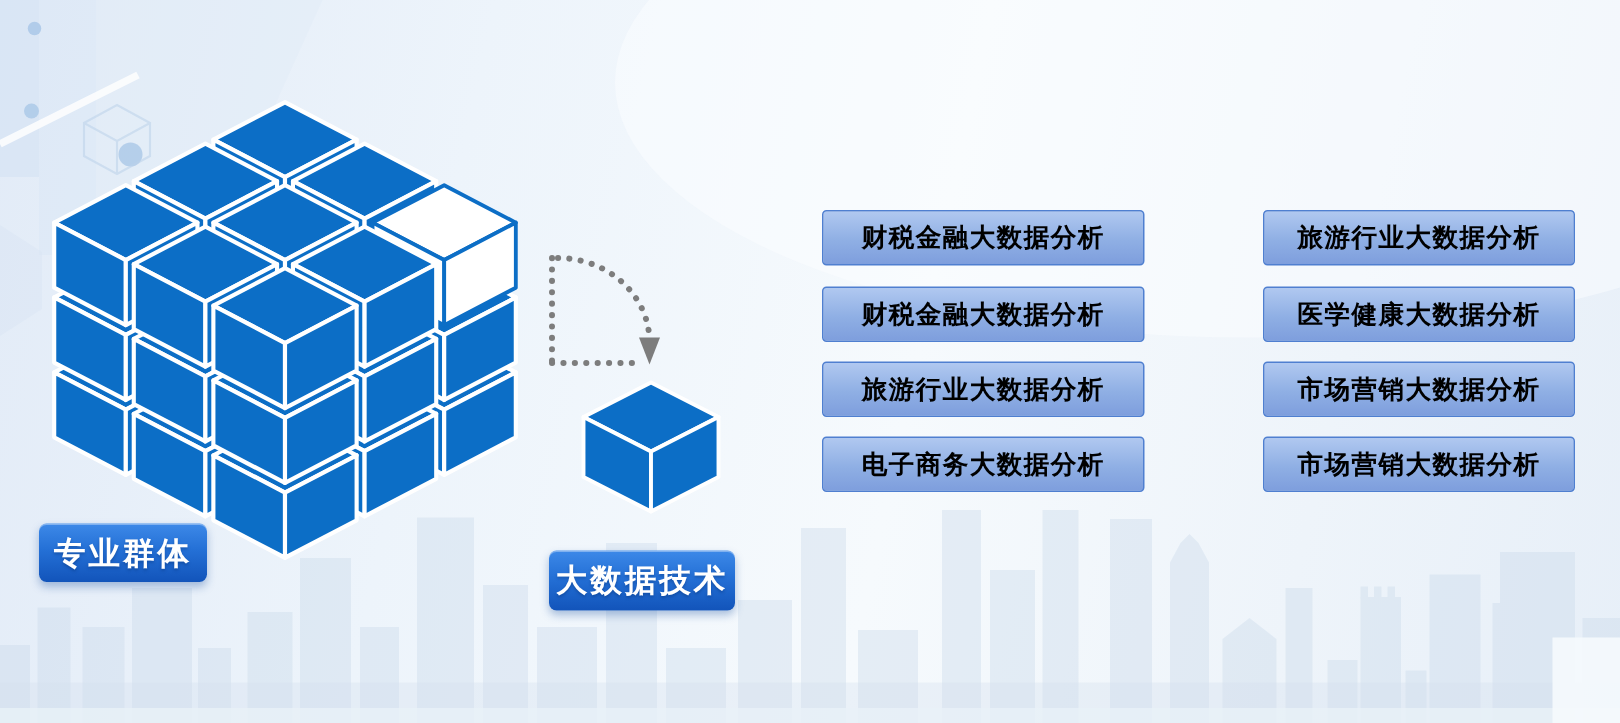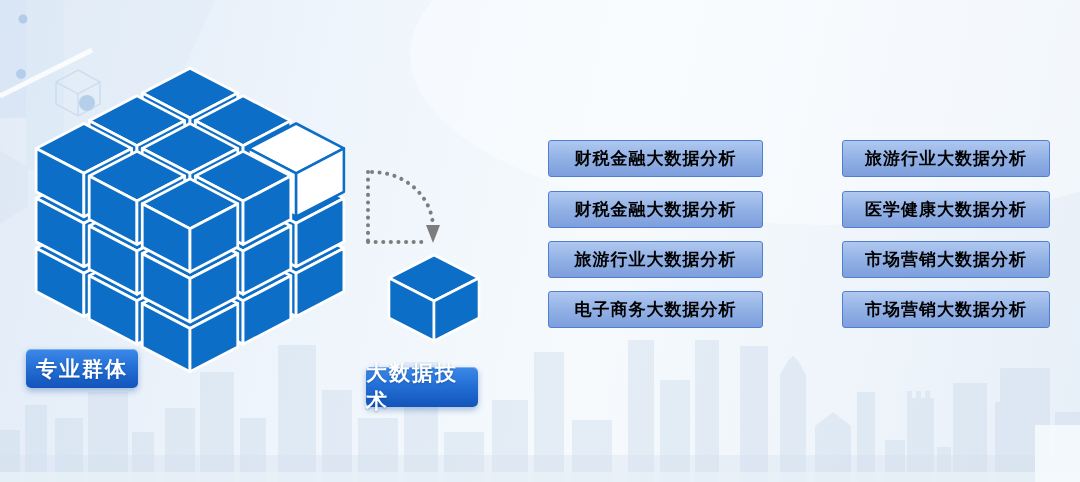--- a/index.html
+++ b/index.html
@@ -17,21 +17,21 @@
   
   .pill{
     position:absolute;display:flex;align-items:center;justify-content:center;
     color:#ffffff;font-weight:700;font-size:21px;letter-spacing:2px;
     border-radius:5px;
     background:linear-gradient(180deg,#3d89e8 0%,#2470d6 45%,#1254ba 100%);
     box-shadow:0 3px 6px rgba(25,80,160,0.35), inset 0 1px 0 rgba(255,255,255,0.35);
     text-shadow:0 1px 2px rgba(0,40,100,0.35);
   }
   #pill-group{left:26px;top:349px;width:112px;height:39px;}
-  #pill-tech{left:366px;top:367px;width:112px;height:40px;}
+  #pill-tech{left:366px;top:367px;width:124px;height:40px;}
   
   .major{
     position:absolute;width:215px;height:37px;box-sizing:border-box;
     display:flex;align-items:center;justify-content:center;
     border:1.6px solid #4f7fd0;border-radius:3px;
     background:linear-gradient(180deg,#b0c8f0 0%,#8fafe4 55%,#7e9edd 100%);
     color:#000000;font-weight:700;font-size:17px;letter-spacing:1px;
   }
   .cl{left:548px}.cr{left:842px;width:208px}
   .r0{top:140px}.r1{top:191px}.r2{top:241px}.r3{top:291px}

